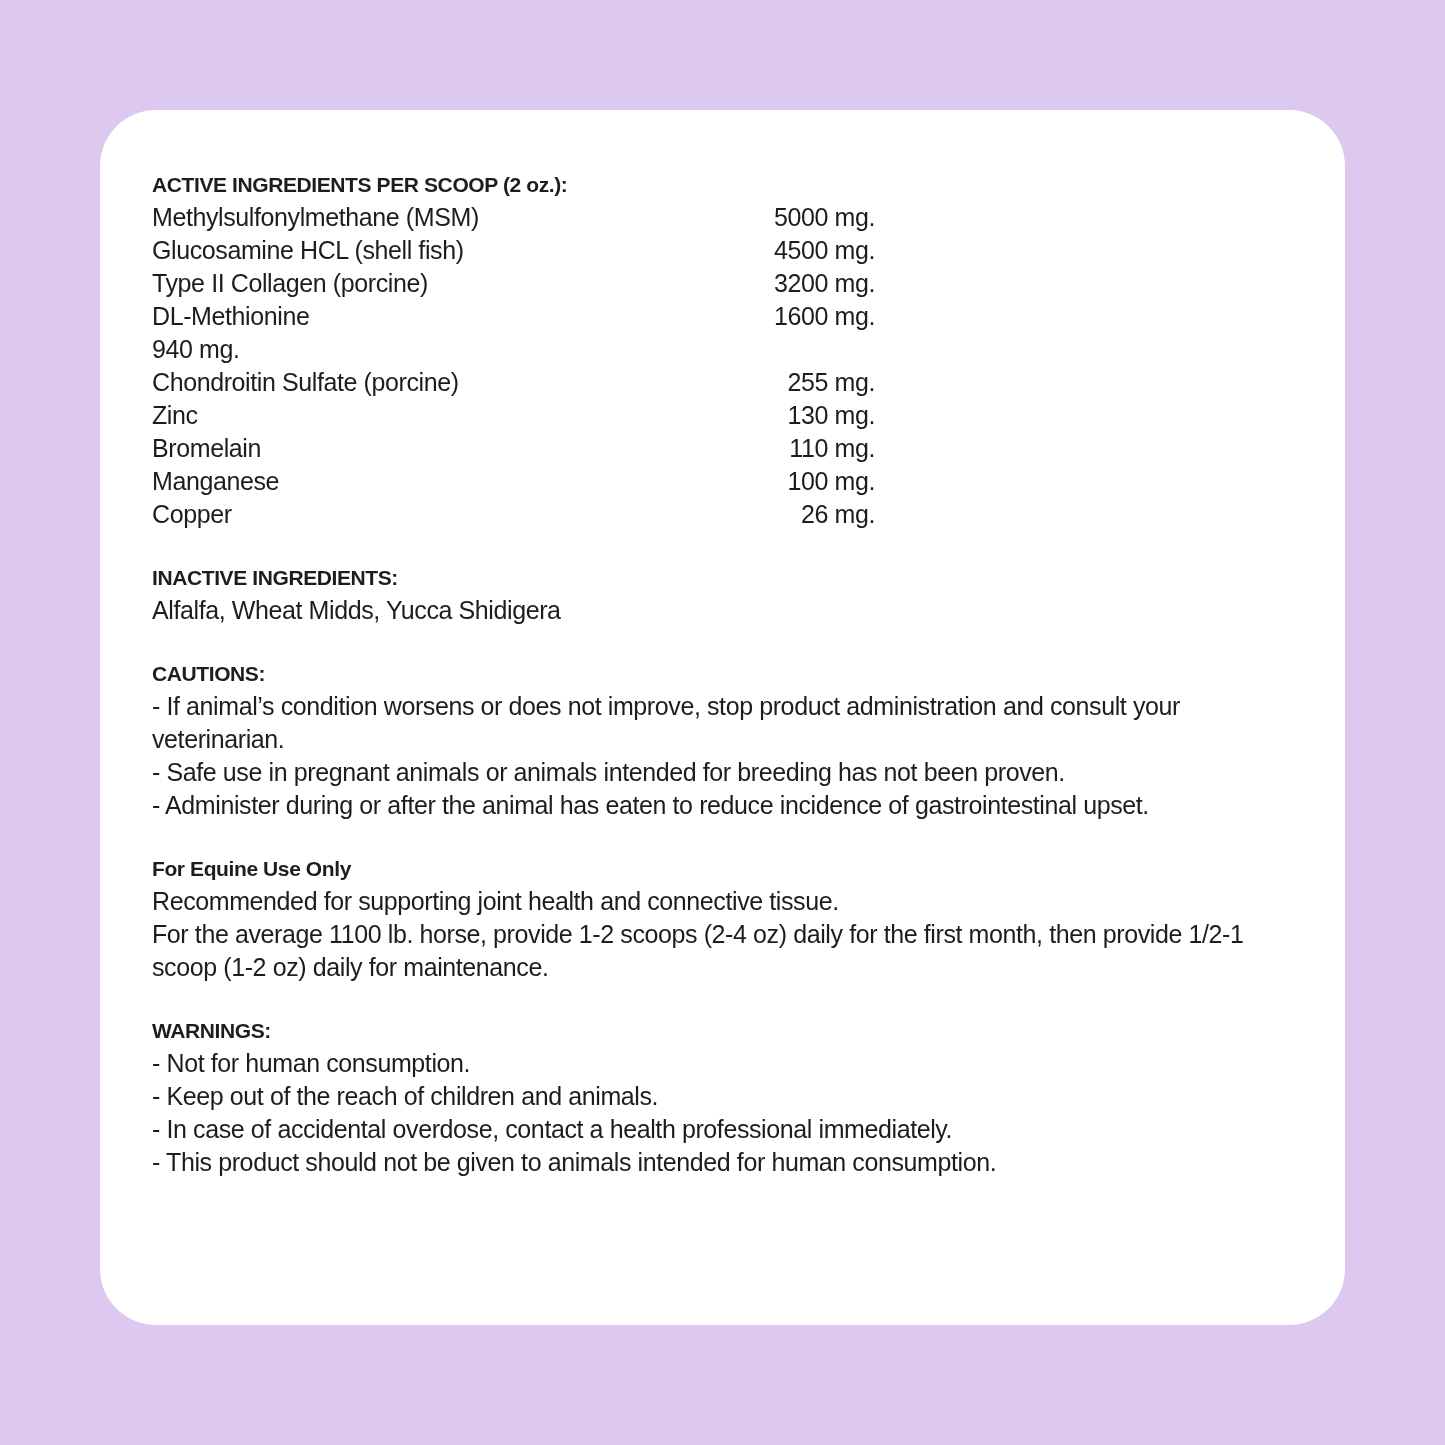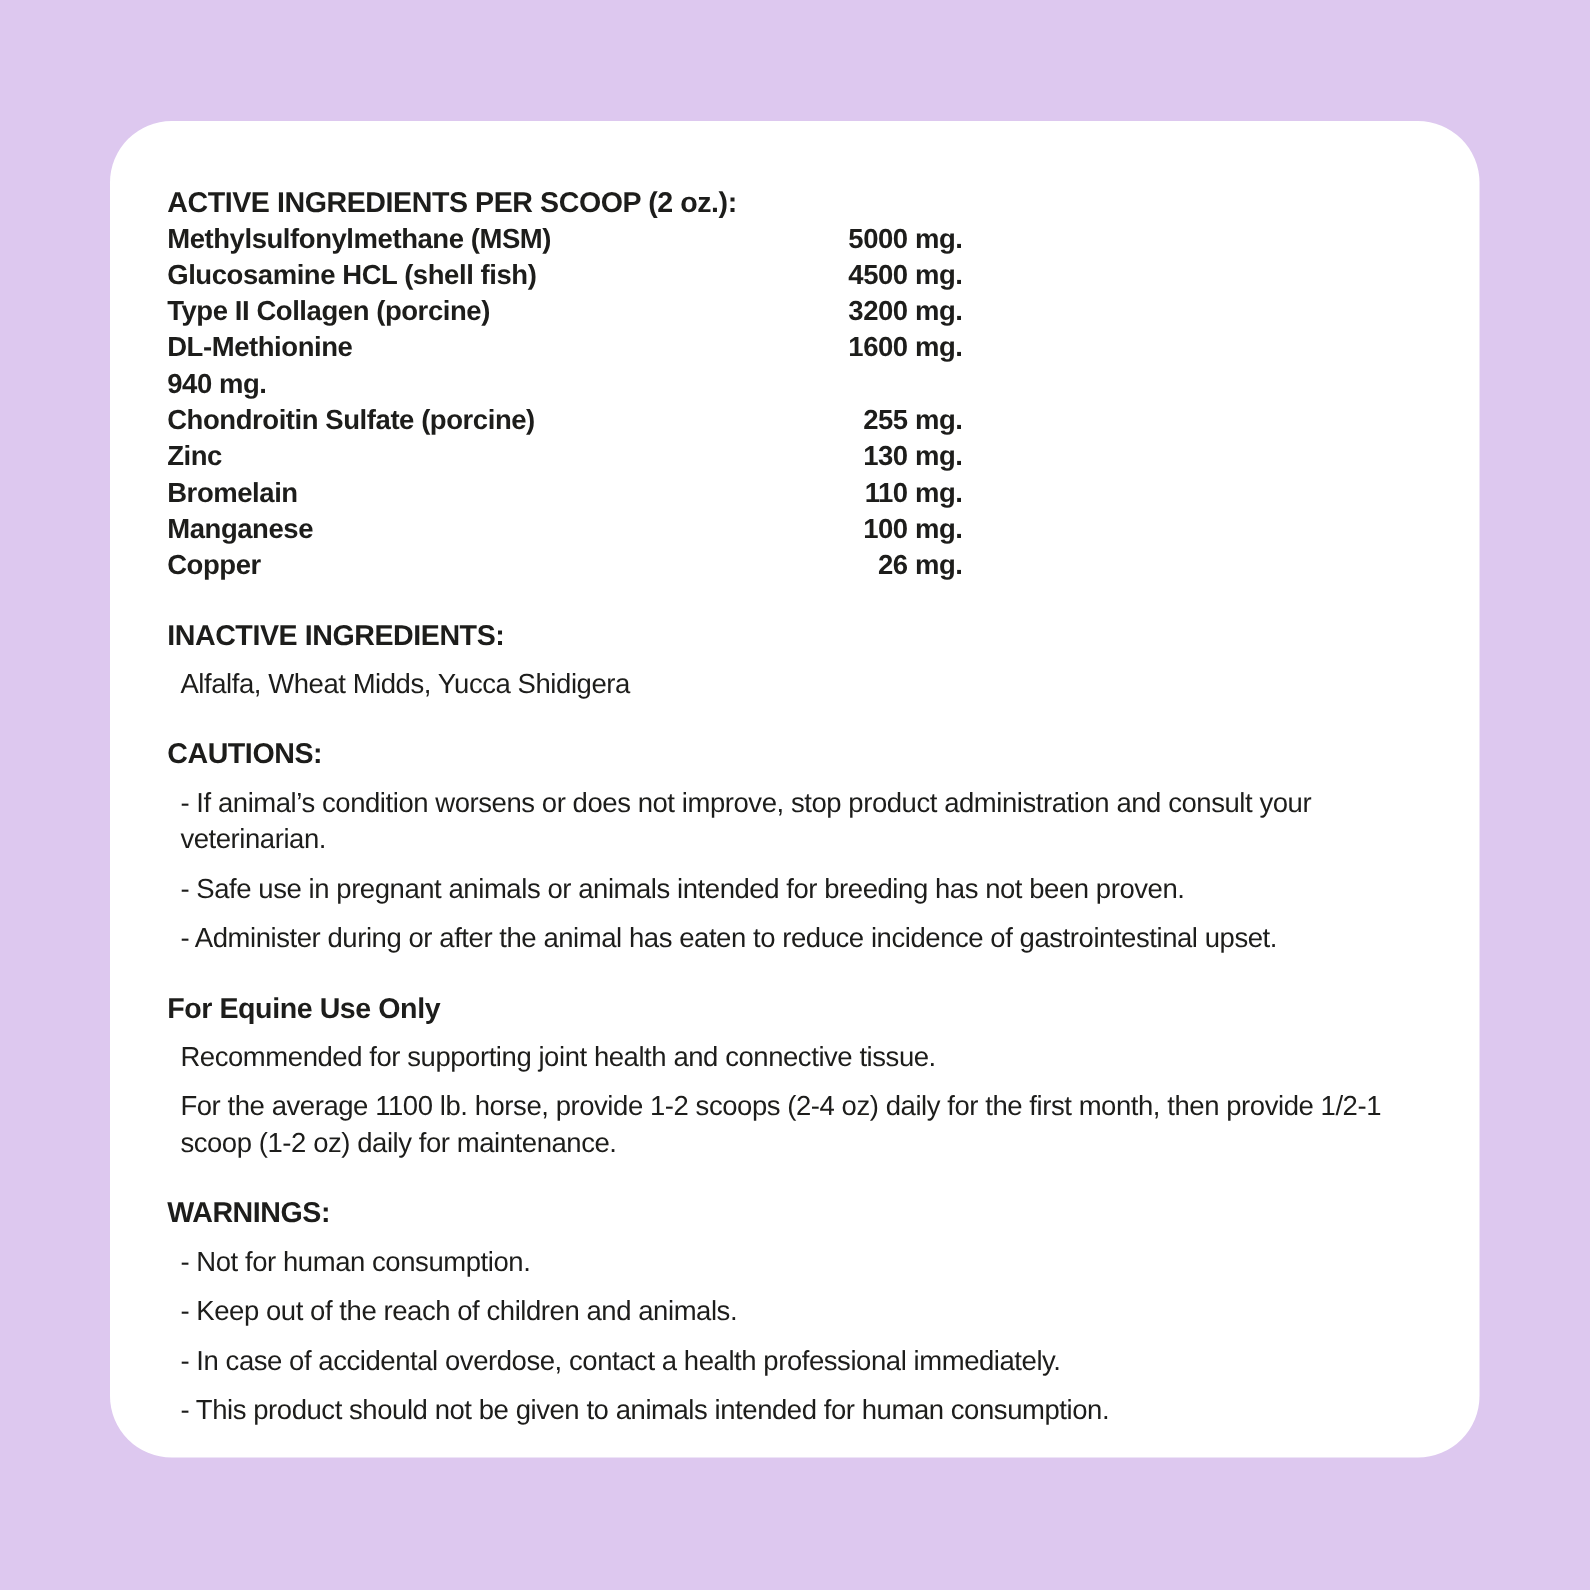--- a/index.html
+++ b/index.html
@@ -20,43 +20,43 @@
     width: 1245px;
     height: 1215px;
     background: #ffffff;
     border-radius: 56px;
     box-sizing: border-box;
     padding: 58px 52px 0 52px;
     color: #1d1d1b;
     letter-spacing: -0.4px;
   }
   .heading {
-    font-size: 26px;
+    font-size: 21px;
     line-height: 33px;
     font-weight: 700;
     margin: 0;
   }
   .section-heading {
     margin-top: 30px;
   }
   .body-text {
     font-size: 25px;
     line-height: 33px;
     font-weight: 400;
-    margin: 12px;
+    margin: 0;
   }
   .ing-table {
     width: 723px;
   }
   .ing-row {
     display: flex;
     justify-content: space-between;
     font-size: 25px;
     line-height: 33px;
-    font-weight: 700;
+    font-weight: 400;
   }
   .ing-name { text-align: left; }
   .ing-amount { text-align: center; white-space: nowrap; }
 </style>
 </head>
 <body>
 
 <div class="label-card">
 
   <h1 class="heading">ACTIVE INGREDIENTS PER SCOOP (2 oz.):</h1>

